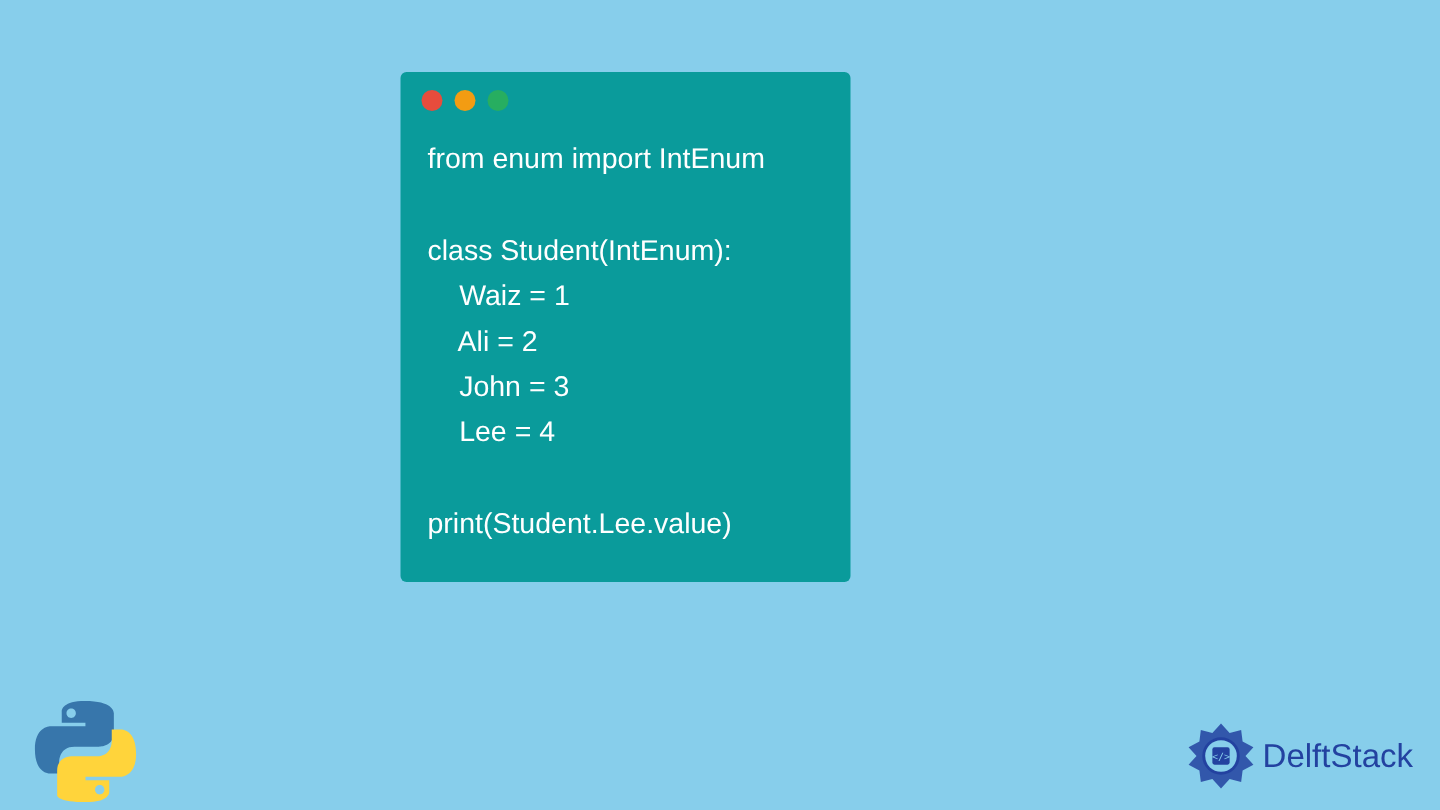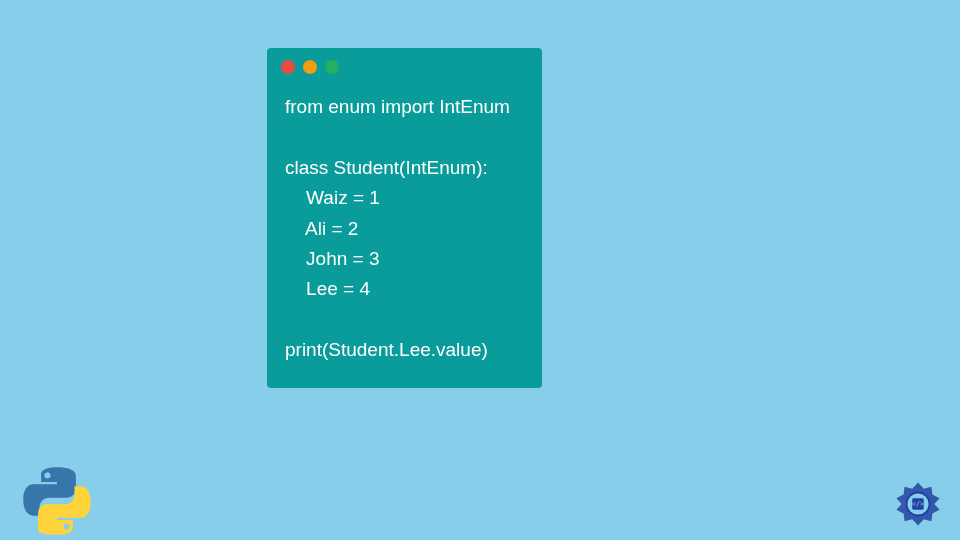--- a/index.html
+++ b/index.html
@@ -12,21 +12,21 @@
       height: 540px;
       background: #87ceeb;
       font-family: Arial, Helvetica, sans-serif;
       position: relative;
       overflow: hidden;
     }
     .code-window {
       position: absolute;
       left: 267px;
       top: 48px;
-      width: 275px;
+      width: 300px;
       background: #0a9b9b;
       border-radius: 4px;
       padding: 0;
     }
     .window-header {
       padding: 12px 14px 4px 14px;
       display: flex;
       gap: 8px;
     }
     .dot {
@@ -102,13 +102,14 @@
     <svg viewBox="0 0 100 100" width="48" height="48">
       <g fill="#2342a0">
         <polygon points="50,5 62,18 78,14 80,30 95,38 84,50 95,62 80,70 78,86 62,82 50,95 38,82 22,86 20,70 5,62 16,50 5,38 20,30 22,14 38,18" opacity="0.85"></polygon>
         <circle cx="50" cy="50" r="26" fill="#2342a0"></circle>
         <circle cx="50" cy="50" r="22" fill="#87ceeb"></circle>
         <rect x="38" y="38" width="24" height="24" rx="3" fill="#2342a0"></rect>
         <text x="50" y="55" font-size="14" fill="#87ceeb" text-anchor="middle" font-family="monospace">&lt;/&gt;</text>
       </g>
     </svg>
   </div>
+  <span class="delftstack-text">DelftStack</span>
 </div>
 
 </body></html>

